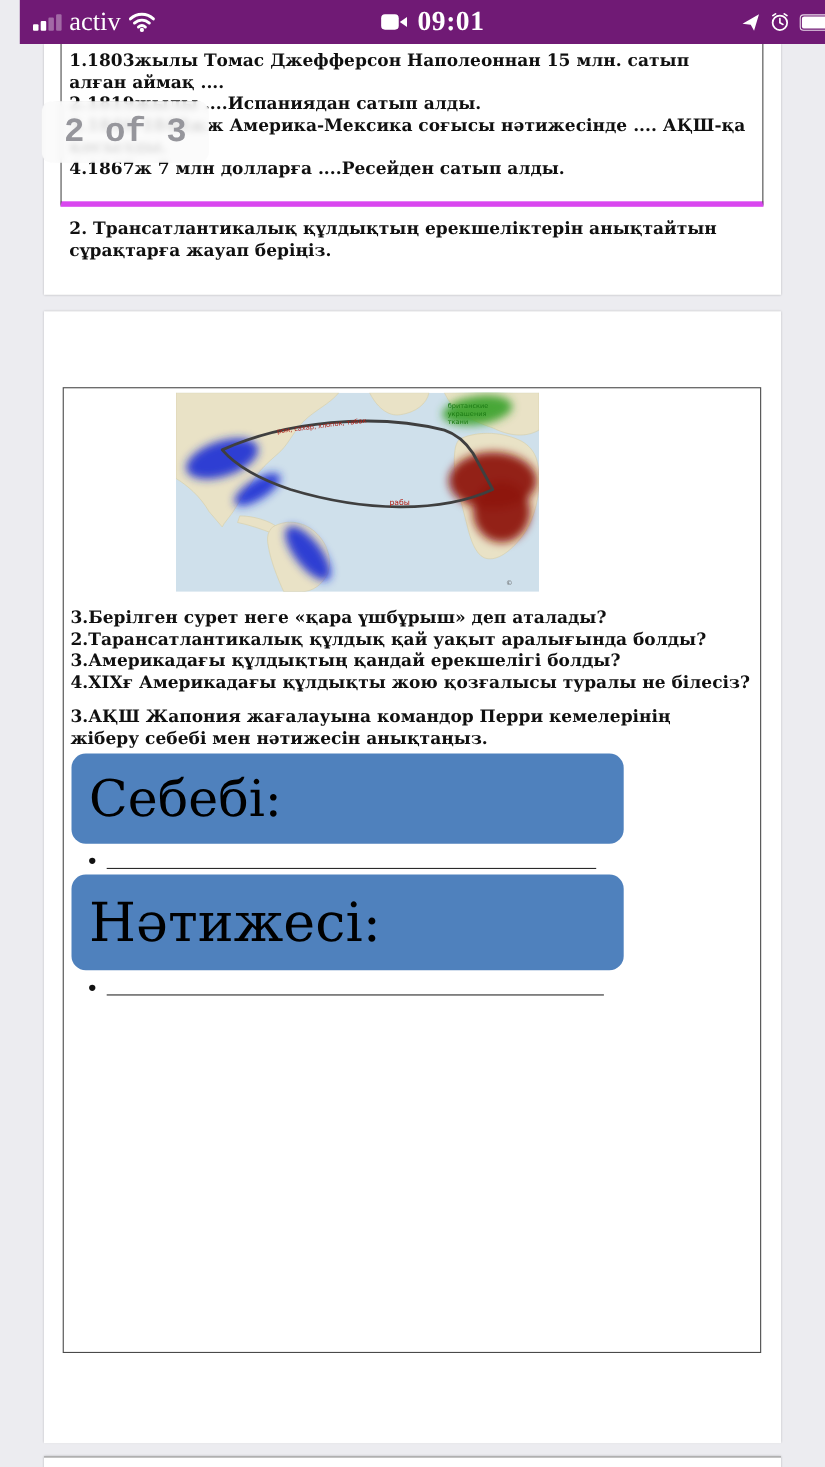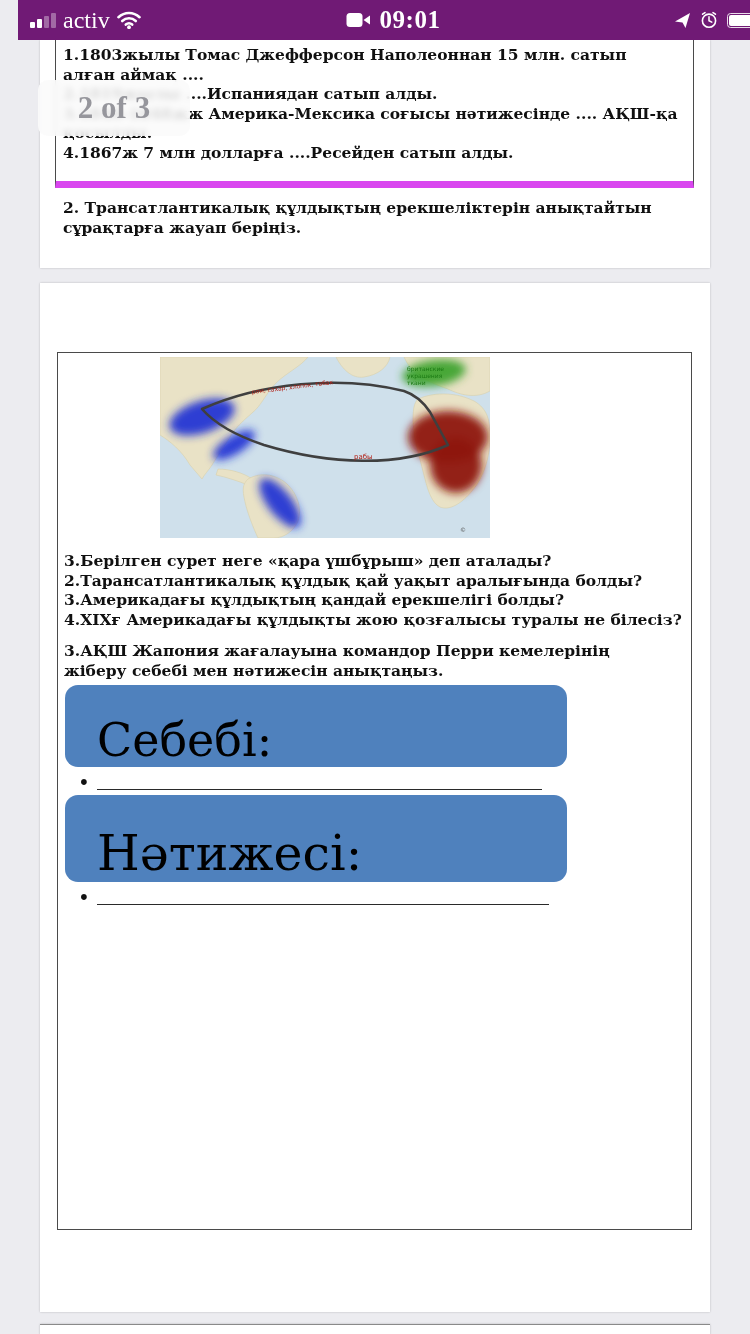--- a/index.html
+++ b/index.html
@@ -23,39 +23,39 @@
   .time{font-size:25px;font-weight:600;letter-spacing:.5px;}
   .sb-right{position:absolute;right:10px;top:0;height:40px;display:flex;align-items:center;gap:9px;}
   .battery{width:29px;height:13px;border:1px solid rgba(255,255,255,.85);border-radius:3.5px;position:relative;display:block;}
   .battery::before{content:"";position:absolute;top:1px;left:1px;right:1px;bottom:1px;background:#fff;border-radius:2px;}
   .battery::after{content:"";position:absolute;right:-4.5px;top:3px;width:2.5px;height:6px;background:rgba(255,255,255,.85);border-radius:0 2px 2px 0;}
   
   .viewer{position:absolute;top:40px;left:0;width:750px;height:1294px;}
   .page{position:absolute;left:40px;width:670px;background:#fff;box-shadow:0 0 2px rgba(0,0,0,.22);}
   .page1{top:0;height:228px;}
   .cellbox{position:absolute;left:15px;right:16px;top:0;height:148px;box-sizing:border-box;
-    border-left:1px solid #4a4a4a;border-right:1px solid #4a4a4a;border-bottom:7px solid #d946ef;
+    border-left:1px solid #4a4a4a;border-right:1px solid #4a4a4a;border-bottom:5px solid #d946ef;
     padding:5px 10px 0 7px;}
   .docline{margin:0;font-size:15.5px;line-height:19.5px;font-weight:700;color:#101010;}
   .task2{margin-top:36px;}
   
-  .page-indicator{position:absolute;left:-2px;top:40px;width:152px;height:56px;border-radius:10px;
+  .page-indicator{position:absolute;left:-2px;top:52px;width:152px;height:56px;border-radius:10px;
     background:rgba(250,250,250,.85);backdrop-filter:blur(3px);
     display:flex;align-items:center;justify-content:center;
-    font-family:Liberation Serif, serif;font-size:31px;font-weight:600;color:#96969c;z-index:20;text-align:right;}
+    font-family:Liberation Mono, monospace;font-size:31px;font-weight:600;color:#96969c;z-index:20;text-align:right;}
   
   .page2{top:243px;height:1029px;}
   .contentbox{position:absolute;left:17px;top:69px;width:635px;height:878px;box-sizing:border-box;
     border:1px solid #4a4a4a;overflow:hidden;}
   .map{margin:4px 0 0 102px;width:330px;height:181px;display:block;}
   .questions{margin:13px 0 0 0;padding:0 6px;}
   .questions .docline{line-height:19.5px;}
   .task3{margin:12px 0 0 0;padding:0 6px;max-width:592px;}
   .callout{margin:5px 0 0 7px;width:502px;height:82px;background:#4f81bd;border-radius:13px;
-    display:flex;align-items:flex-end;padding-left:32px;box-sizing:border-box;}
+    display:flex;align-items:center;padding-left:16px;box-sizing:border-box;}
   .callout .callout-label{font-size:46px;color:#000;}
   .callout.result{height:87px;margin-top:5px;}
   .callout.result .callout-label{font-size:49px;}
   .fill-line{margin:7px 0 0 20px;display:flex;align-items:flex-end;height:16px;}
   .bullet{font-size:20px;line-height:13px;margin-right:7px;color:#111;}
   .rule{width:445px;height:15px;border-bottom:1.6px solid #2a2a2a;}
   .fill-line.second .rule{width:452px;}
   
   .page3-edge{top:1284px;height:10px;border-top:1.5px solid #8a8a8a;}
 </style>

